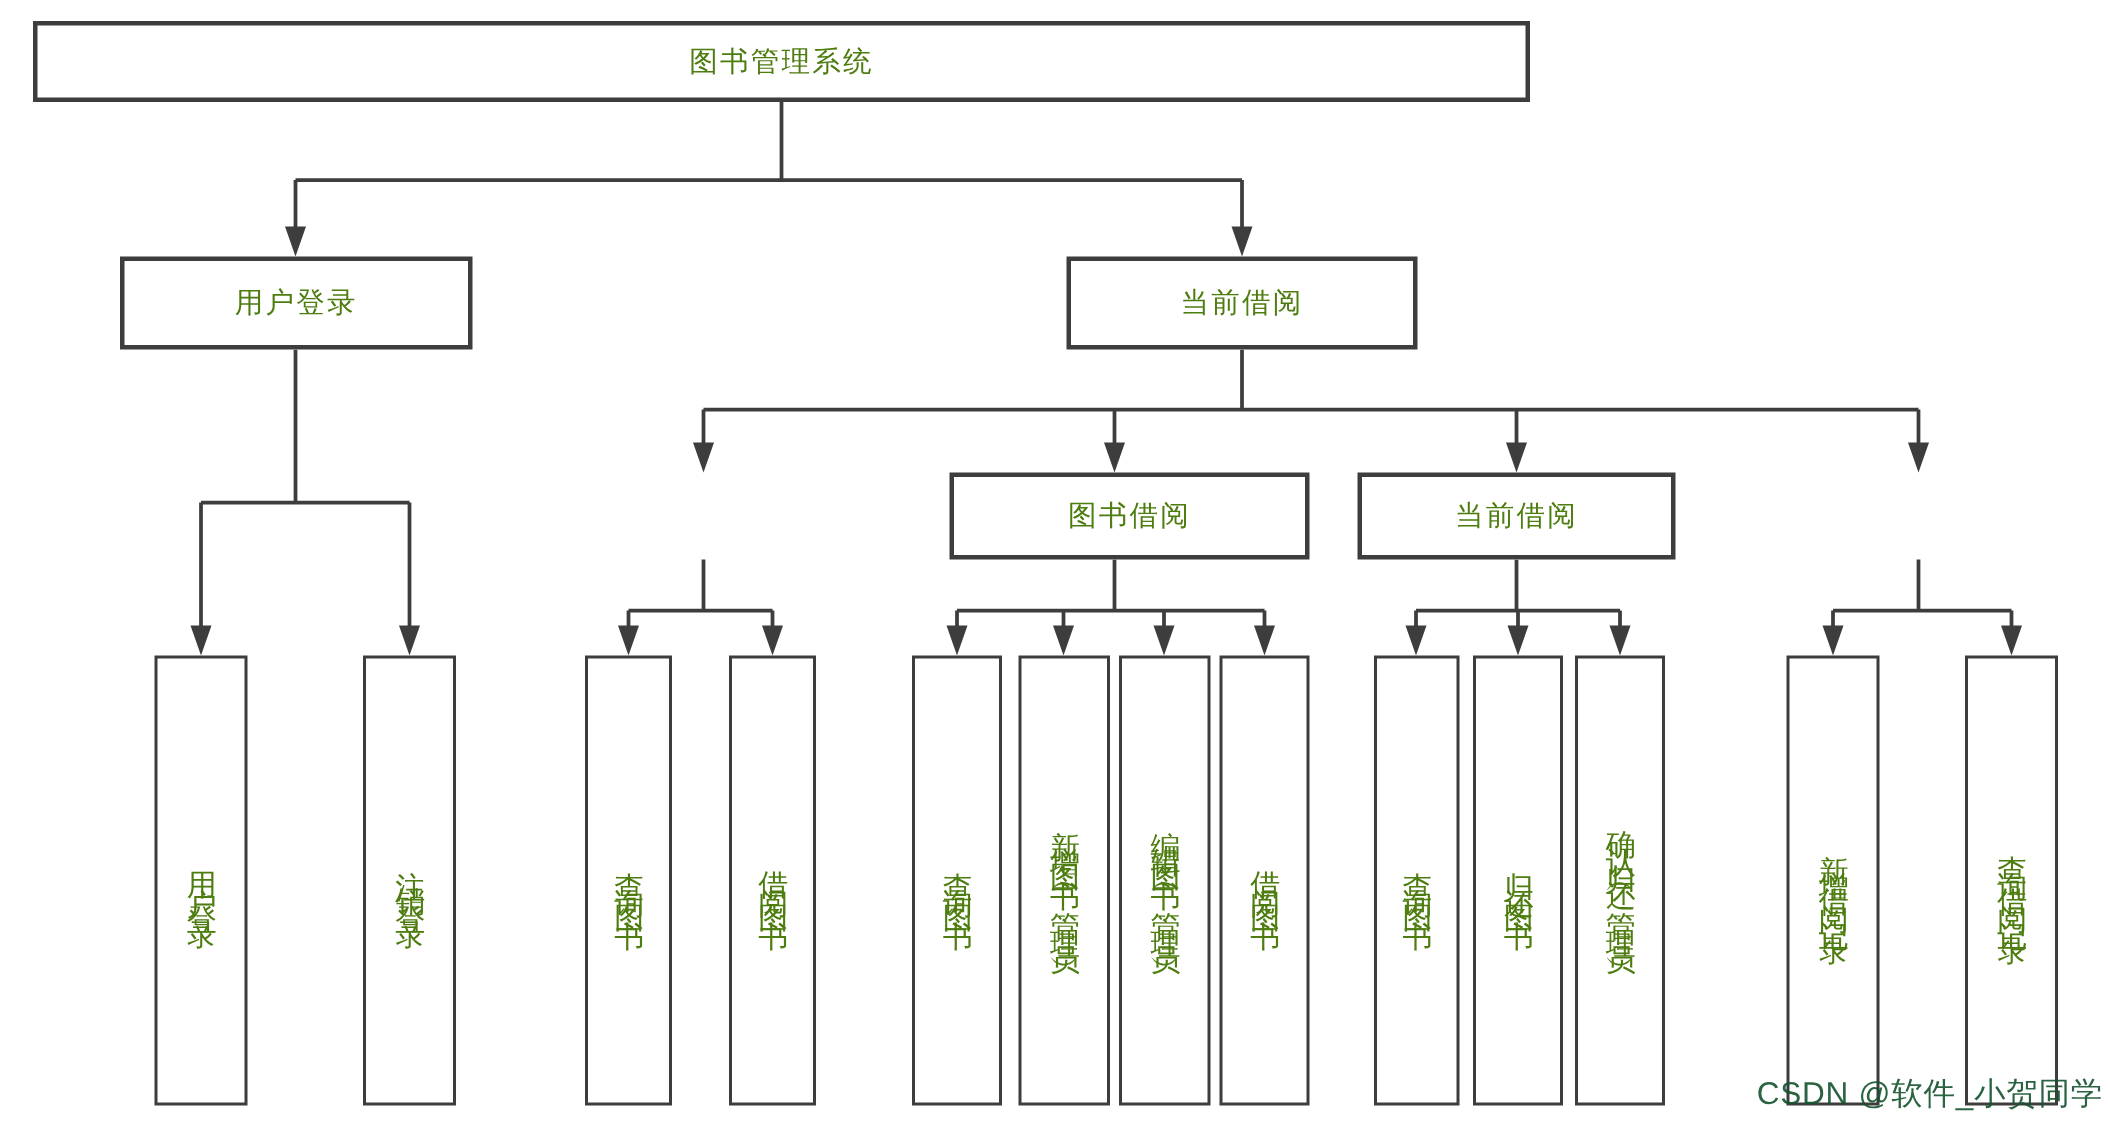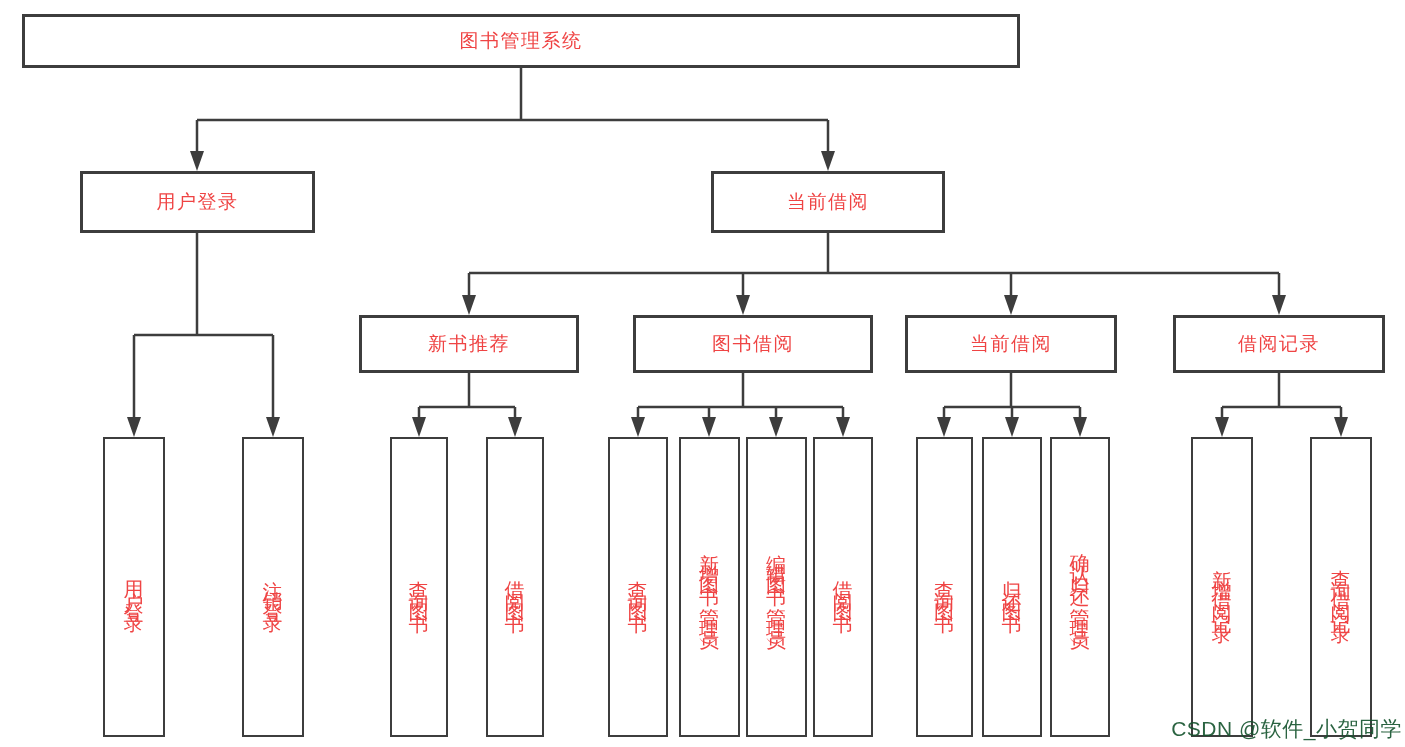--- a/index.html
+++ b/index.html
@@ -13,21 +13,21 @@
   }
   svg.wires{position:absolute;left:0;top:0;z-index:1;}
   .node{
     position:absolute;
     box-sizing:border-box;
     background:#ffffff;
     border:3px solid #3d3d3d;
     display:flex;
     align-items:center;
     justify-content:center;
-    color:#ef4444;
+    color:#4d7c0f;
     z-index:2;
     font-family:Liberation Serif, serif;
   }
   .h-node span{
     font-size:19px;
     letter-spacing:1.5px;
     white-space:nowrap;
   }
   .v-node{border-width:2.5px;}
   .v-node span{
@@ -98,31 +98,25 @@
     <span>图书管理系统</span>
   </div>
 
   <div class="node h-node" style="left:80px;top:171px;width:235px;height:62px">
     <span>用户登录</span>
   </div>
   <div class="node h-node" style="left:711px;top:171px;width:234px;height:62px">
     <span>当前借阅</span>
   </div>
 
-  <div class="node h-node" style="left:359px;top:315px;width:220px;height:58px">
-    <span>新书推荐</span>
-  </div>
   <div class="node h-node" style="left:633px;top:315px;width:240px;height:58px">
     <span>图书借阅</span>
   </div>
   <div class="node h-node" style="left:905px;top:315px;width:212px;height:58px">
     <span>当前借阅</span>
-  </div>
-  <div class="node h-node" style="left:1173px;top:315px;width:212px;height:58px">
-    <span>借阅记录</span>
   </div>
 
   <div class="node v-node" style="left:103px;top:437px;width:62px;height:300px">
     <span>用户登录</span>
   </div>
   <div class="node v-node" style="left:242px;top:437px;width:62px;height:300px">
     <span>注销登录</span>
   </div>
 
   <div class="node v-node" style="left:390px;top:437px;width:58px;height:300px">

